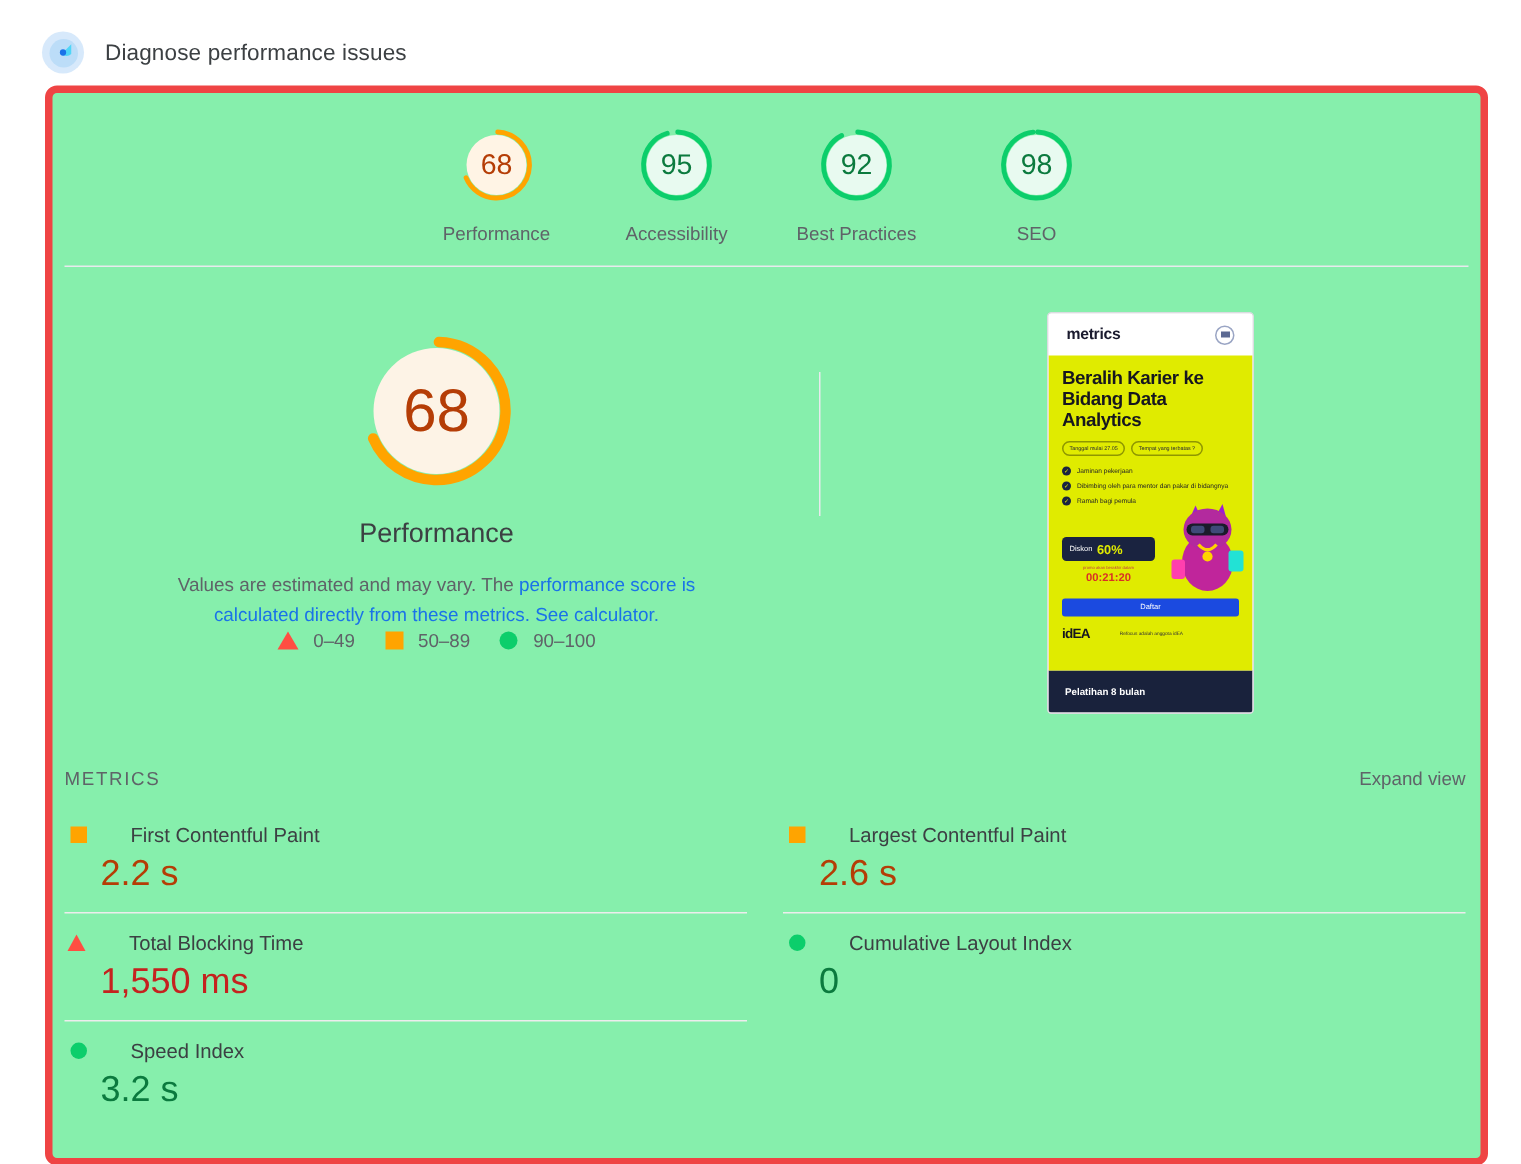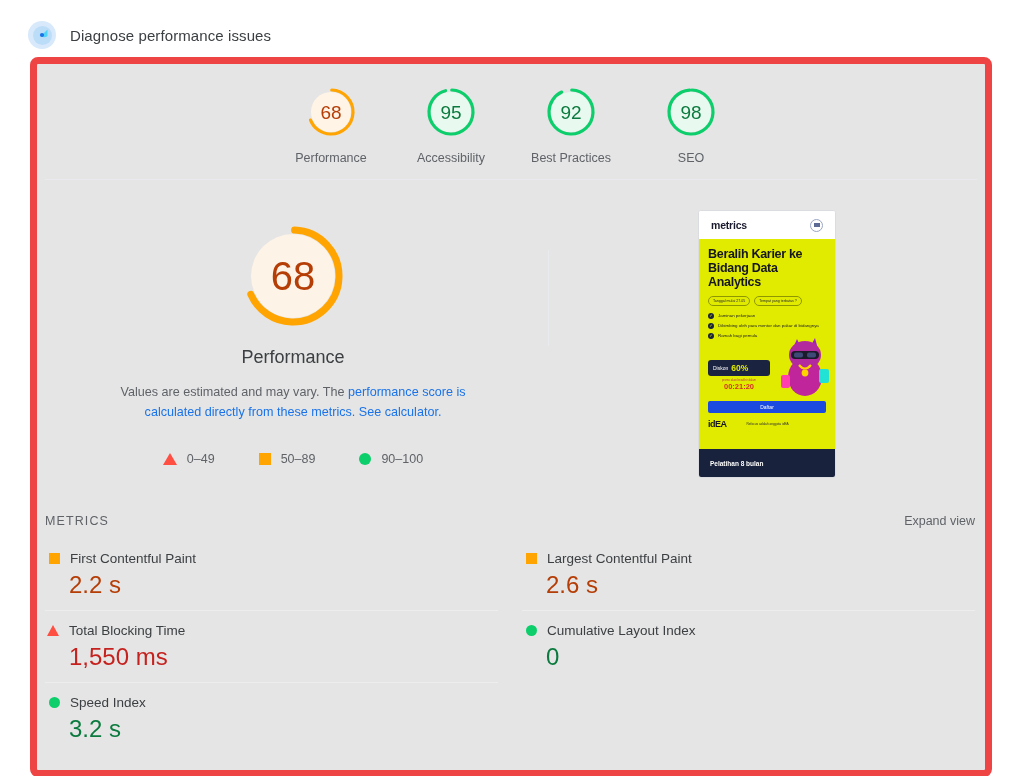--- a/index.html
+++ b/index.html
@@ -37,23 +37,23 @@
   .header-icon svg { position: relative; z-index: 2; }
   .page-title {
     font-size: 15px;
     color: #3c4043;
     letter-spacing: .1px;
   }
 
   
   .card {
     margin: 1px 22px 0 30px;
-    border: 7px solid #ef4444;
+    border: 5px solid #ef4444;
     border-radius: 8px;
-    background: #e5e5e5;
+    background: #86efac;
     height: 720px;
     overflow: hidden;
   }
 
   
   .gauge-strip {
     display: flex;
     justify-content: center;
     gap: 0;
     padding: 22px 0 14px 0;
@@ -121,24 +121,23 @@
     text-align: center;
     font-size: 12.6px;
     line-height: 20px;
     color: #5f6368;
   }
   .score-desc a {
     color: #1a73e8;
     text-decoration: none;
   }
   .legend {
-    margin-top: 30px;
-    display: flex;
-    align-items: center;
-    gap: 44px;
+    display: flex;
+    align-items: center;
+    gap: 20px;
   }
   .legend-entry {
     display: flex;
     align-items: center;
     gap: 10px;
     font-size: 12.5px;
     color: #5f6368;
   }
   .swatch-tri {
     width: 0; height: 0;
@@ -328,21 +327,21 @@
   }
   .metrics-col { flex: 1; }
   .metric-row {
     padding: 12px 0 13px 0;
     border-bottom: 1px solid #ededed;
   }
   .metric-row:last-child { border-bottom: none; }
   .metric-top {
     display: flex;
     align-items: center;
-    gap: 10px;
+    gap: 29px;
   }
   .metric-name {
     font-size: 13.5px;
     color: #3c4043;
   }
   .metric-value {
     margin-top: 7px;
     margin-left: 24px;
     font-size: 24px;
     line-height: 1;

